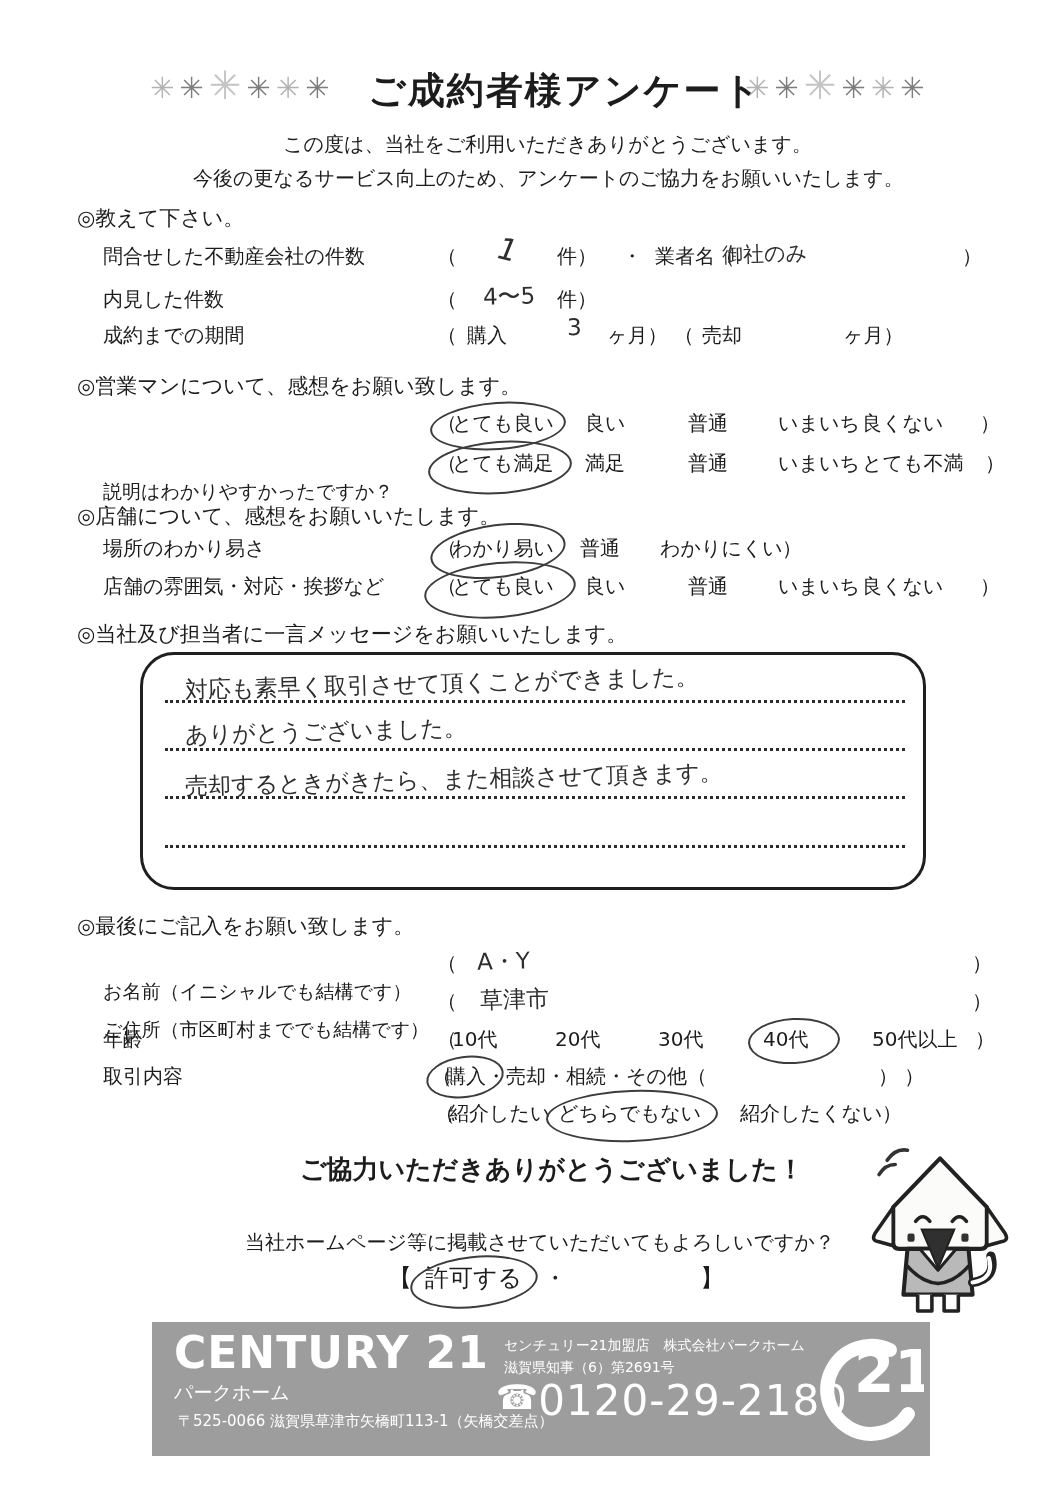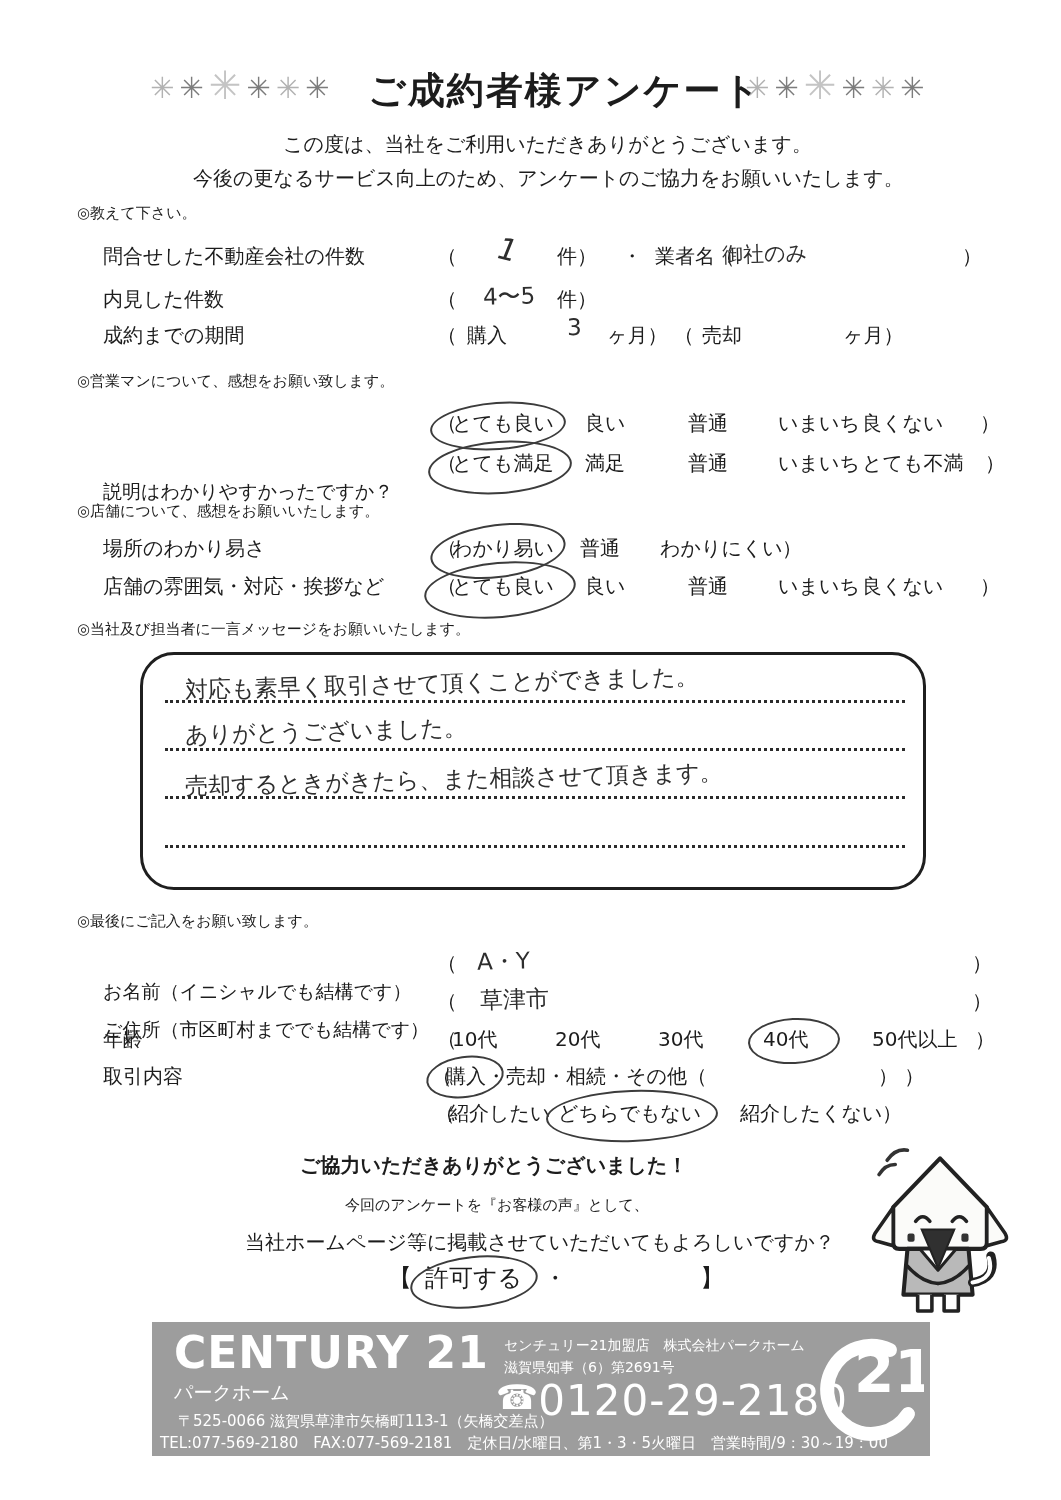--- a/index.html
+++ b/index.html
@@ -3,21 +3,21 @@
 <meta charset="utf-8">
 <style>
   html,body{margin:0;padding:0;background:#e8e8e8;}
   .page{
     position:relative;width:1061px;height:1500px;background:#ffffff;
     font-family:"DejaVu Sans","Liberation Sans",sans-serif;color:#1c1c1c;
     overflow:hidden;margin:0 auto;
   }
   .abs{position:absolute;white-space:nowrap;}
   .t20{font-size:20px;}
-  .t21{font-size:15px;}
+  .t21{font-size:21px;}
   .t19{font-size:19px;margin-top:28px;}
   .opt{font-size:20px;}
   .hw{color:#2e2e2e;display:inline-block;transform:rotate(-1.5deg);}
   .circle{position:absolute;border:2.5px solid #3c3c3c;border-radius:50%;}
   .dotline{position:absolute;left:165px;width:740px;height:0;border-bottom:3.5px dotted #2b2b2b;}
   .stars{display:flex;gap:5px;align-items:flex-start;}
   .stars span{font-size:29px;color:#b2b2b2;line-height:1;}
   .stars span:nth-child(2),.stars span:nth-child(4),.stars span:nth-child(6){color:#7c7c7c;}
   .stars span:nth-child(3){font-size:39px;color:#c4c4c4;position:relative;top:-8px;}
   .title{font-size:37px;font-weight:bold;letter-spacing:2px;}
@@ -163,22 +163,21 @@
   <div class="abs opt" style="left:878px;top:1063px;">） ）</div>
   <div class="circle" style="left:426px;top:1056px;width:74px;height:38px;transform:rotate(-8deg);"></div>
 
   <div class="abs opt" style="left:435px;top:1100px;">（</div>
   <div class="abs opt" style="left:449px;top:1100px;">紹介したい</div>
   <div class="abs opt" style="left:558px;top:1100px;">どちらでもない</div>
   <div class="abs opt" style="left:740px;top:1100px;">紹介したくない</div>
   <div class="abs opt" style="left:882px;top:1100px;">）</div>
   <div class="circle" style="left:546px;top:1090px;width:168px;height:48px;transform:rotate(-2deg);"></div>
 
-  <div class="abs" style="left:300px;top:1152px;font-size:20px;font-weight:bold;">ご協力いただきありがとうございました！</div>
-  <div class="abs t21" style="left:345px;top:1196px;">今回のアンケートを『お客様の声』として、</div>
+  <div class="abs" style="left:300px;top:1152px;font-size:26px;font-weight:bold;">ご協力いただきありがとうございました！</div>
   <div class="abs t20" style="left:245px;top:1229px;">当社ホームページ等に掲載させていただいてもよろしいですか？</div>
   <div class="abs" style="left:388px;top:1262px;font-size:24px;">【</div>
   <div class="abs" style="left:425px;top:1262px;font-size:24px;">許可する</div>
   <div class="abs" style="left:543px;top:1262px;font-size:24px;">・</div>
   <div class="abs" style="left:580px;top:1332px;font-size:24px;">許可しない</div>
   <div class="abs" style="left:700px;top:1262px;font-size:24px;">】</div>
   <div class="circle" style="left:410px;top:1256px;width:124px;height:48px;transform:rotate(-6deg);"></div>
 
   <svg class="abs" style="left:856px;top:1140px;" width="164" height="175" viewBox="0 0 160 172">
     <path d="M30,20 Q38,8 50,10" fill="none" stroke="#333" stroke-width="3.5" stroke-linecap="round"></path>
@@ -203,20 +202,19 @@
 
   <div class="footer">
     <div class="abs brand" style="left:22px;top:5px;">CENTURY 21</div>
     <div class="abs fsmall" style="left:352px;top:15px;">センチュリー21加盟店　株式会社パークホーム</div>
     <div class="abs fsmall" style="left:352px;top:37px;">滋賀県知事（6）第2691号</div>
     <div class="abs store" style="left:22px;top:58px;">パークホーム</div>
     <div class="abs" style="left:344px;top:54px;">
       <span class="phoneglyph">☎</span><span class="phonenum">0120-29-2180</span>
     </div>
     <div class="abs faddr" style="left:26px;top:90px;text-align:right;">〒525-0066 滋賀県草津市矢橋町113-1（矢橋交差点）</div>
-    <div class="abs faddr" style="left:8px;top:112px;">TEL:077-569-2180　FAX:077-569-2181　定休日/水曜日、第1・3・5火曜日　営業時間/9：30～19：00</div>
     <svg class="abs" style="left:660px;top:4px;" width="112" height="126" viewBox="0 0 112 126">
       <path d="M78,24 A44,44 0 1 0 96,88" fill="none" stroke="#ffffff" stroke-width="14" stroke-linecap="round"></path>
       <text x="42" y="66" font-size="58" font-weight="bold" fill="#ffffff" font-family="DejaVu Sans, sans-serif">21</text>
     </svg>
   </div>
 
 </div>
 
 </body></html>

